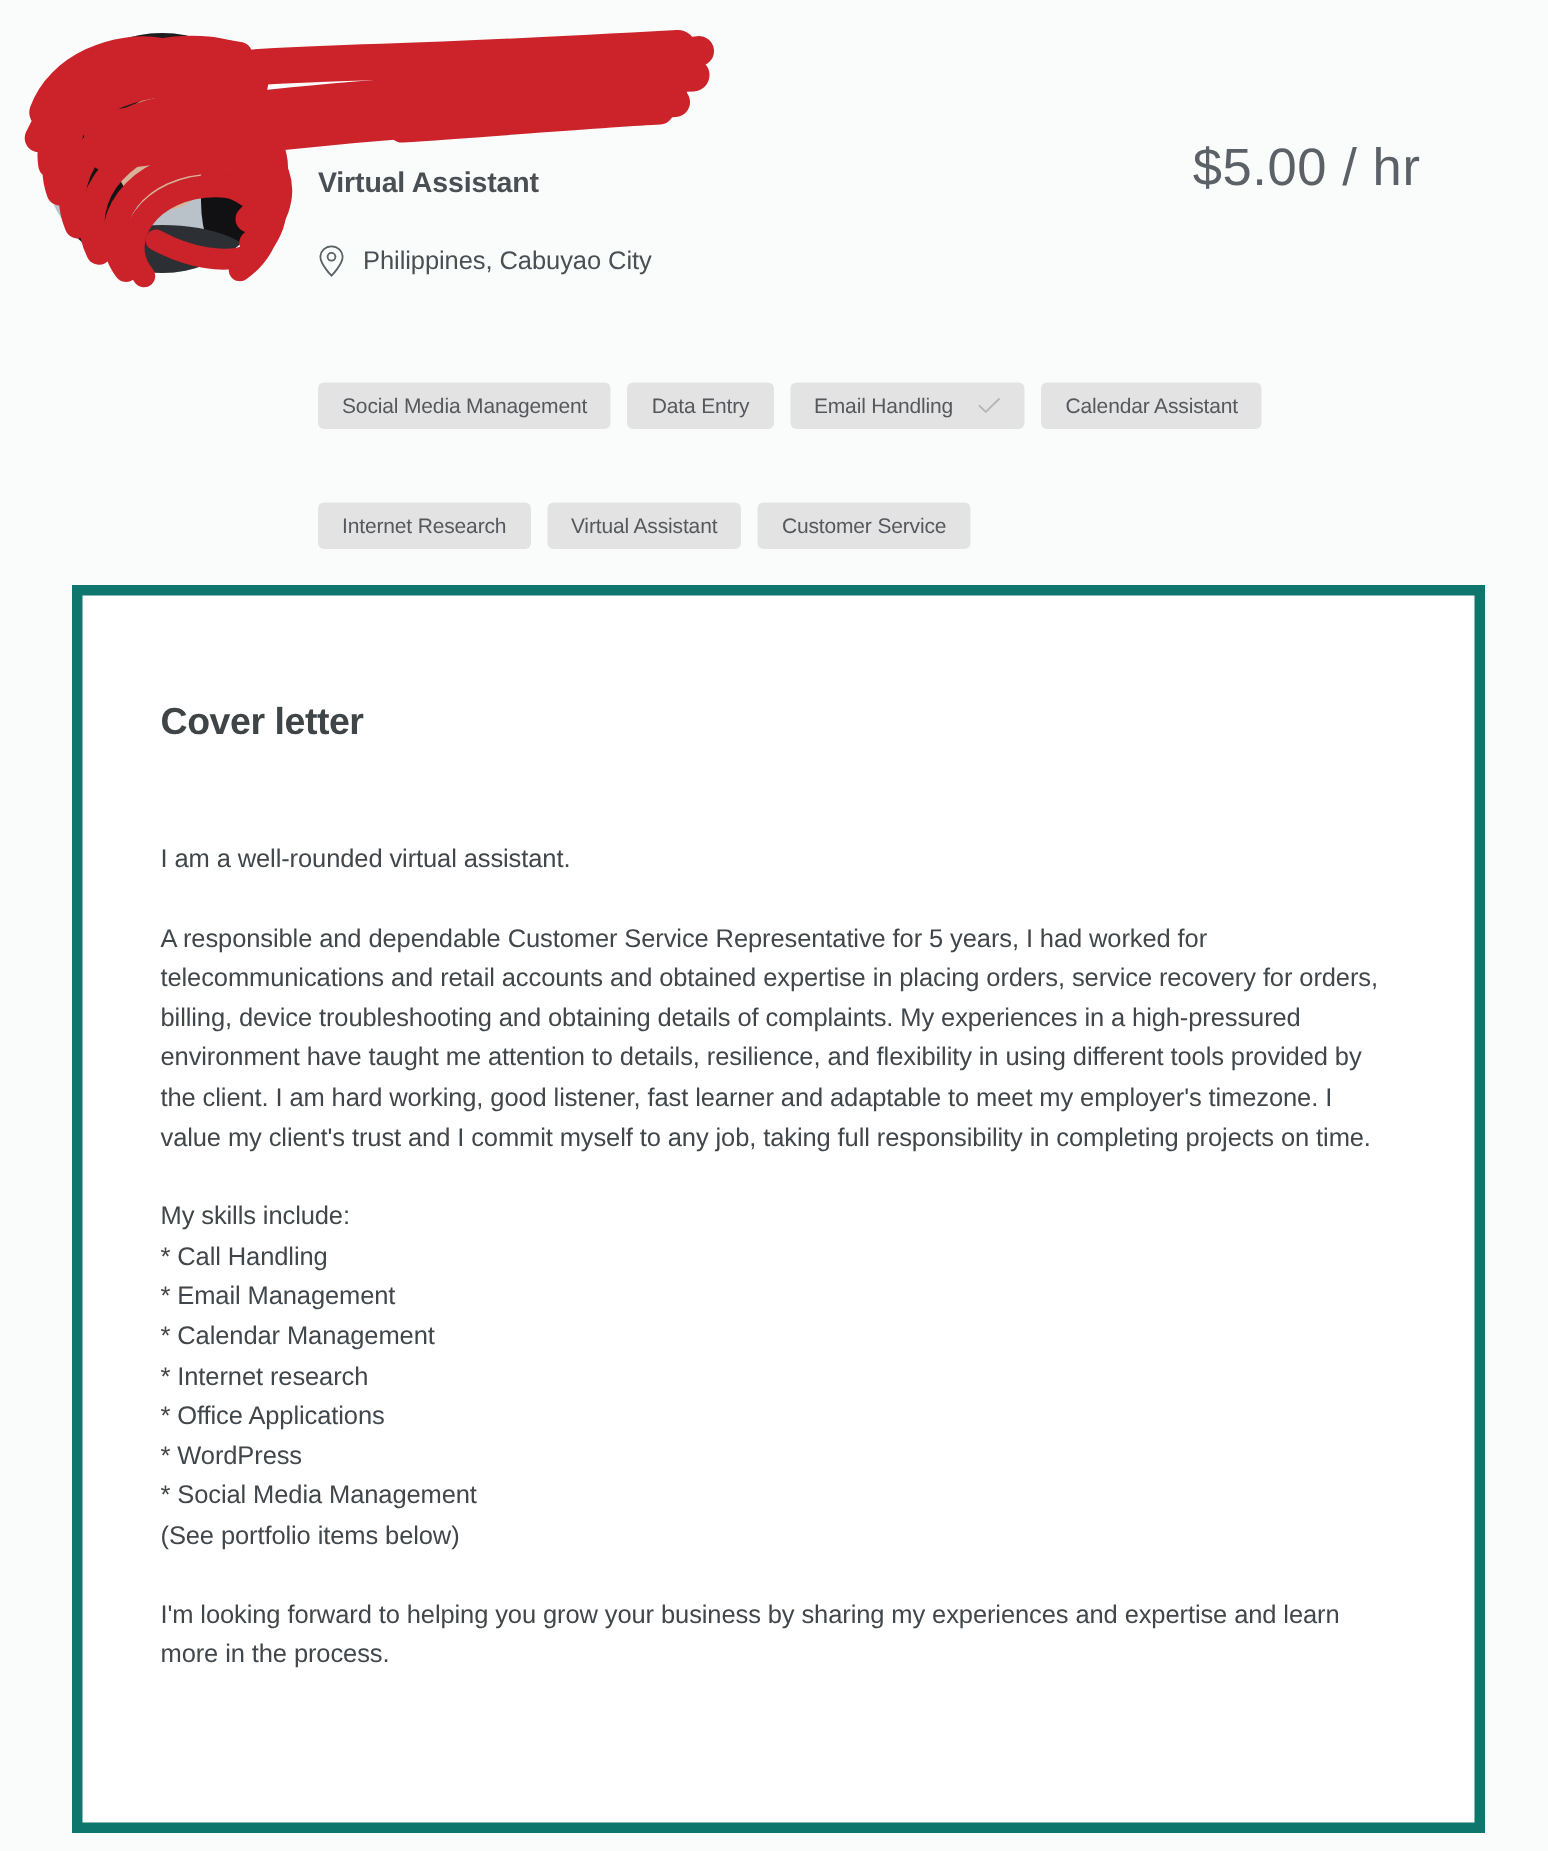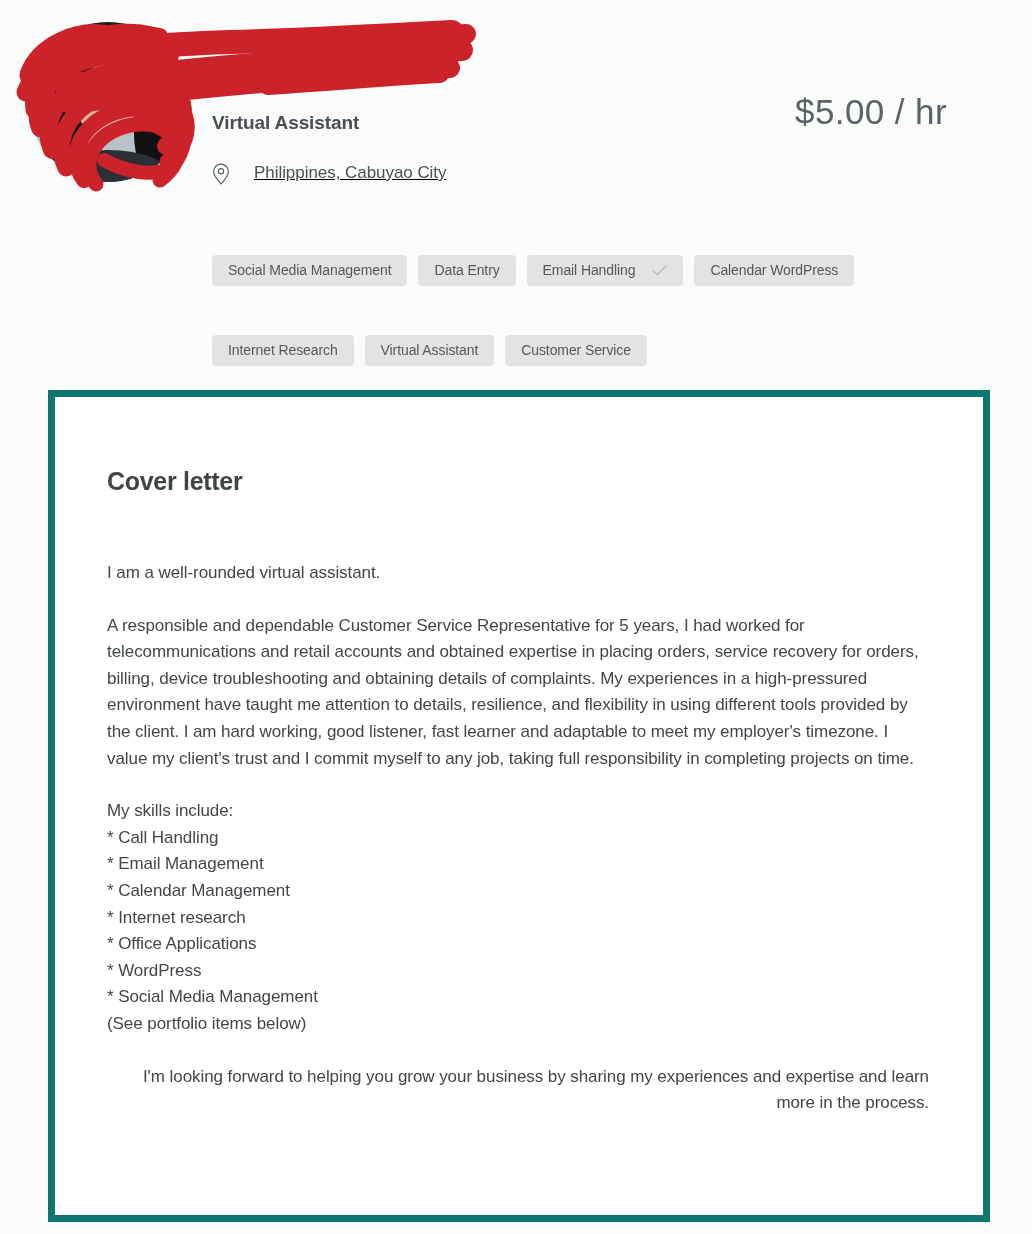--- a/index.html
+++ b/index.html
@@ -122,23 +122,22 @@
     font-weight: 700;
     color: #4a4f54;
     letter-spacing: -0.1px;
   }
 
   .location {
     position: absolute;
     left: 212px;
     top: 163px;
     display: flex;
-    align-items: flex-start;
-    gap: 24px;
-    text-decoration: underline;
+    align-items: center;
+    gap: 12px;
   }
   .location .pin {
     width: 18px;
     height: 22px;
     display: block;
     flex: none;
   }
   .location .loc-text {
     font-size: 17px;
     color: #4a4f54;
@@ -215,21 +214,20 @@
     font-size: 17px;
     line-height: 26.6px;
     color: #41464a;
     letter-spacing: -0.07px;
   }
   .body-text p {
     margin: 0 0 26px 0;
   }
   .body-text p:last-child {
     margin-bottom: 0;
-    text-align: right;
   }
   .skills-block {
     margin: 0 0 26px 0;
   }
   .skills-block div {
     white-space: nowrap;
   }
 </style>
 </head>
 <body>
@@ -292,21 +290,21 @@
       <div class="tag">
         <span>Data Entry</span>
       </div>
       <div class="tag">
         <span>Email Handling</span>
         <svg class="check" viewBox="0 0 15 11" xmlns="http://www.w3.org/2000/svg" aria-hidden="true">
           <path d="M1 5.6 L5.2 9.6 L14 1" fill="none" stroke="#b6b6b6" stroke-width="1.3" stroke-linecap="round" stroke-linejoin="round"></path>
         </svg>
       </div>
       <div class="tag">
-        <span>Calendar WordPress</span>
+        <span>Calendar Assistant</span>
       </div>
       <div class="tag">
         <span>Internet Research</span>
       </div>
       <div class="tag">
         <span>Virtual Assistant</span>
       </div>
       <div class="tag">
         <span>Customer Service</span>
       </div>

